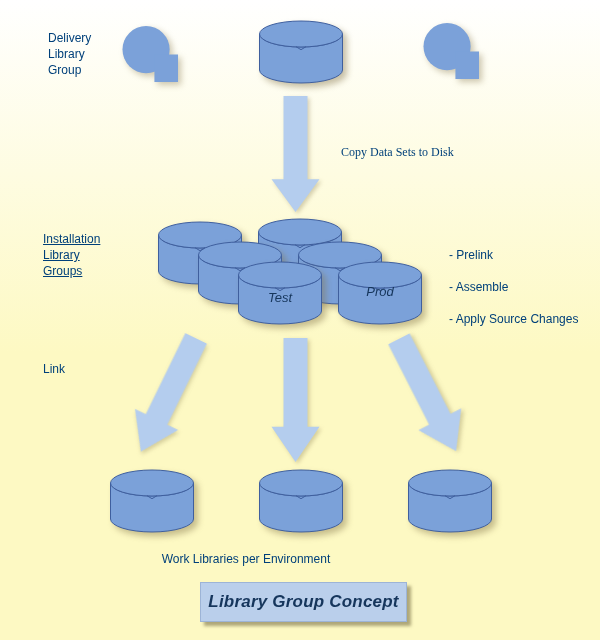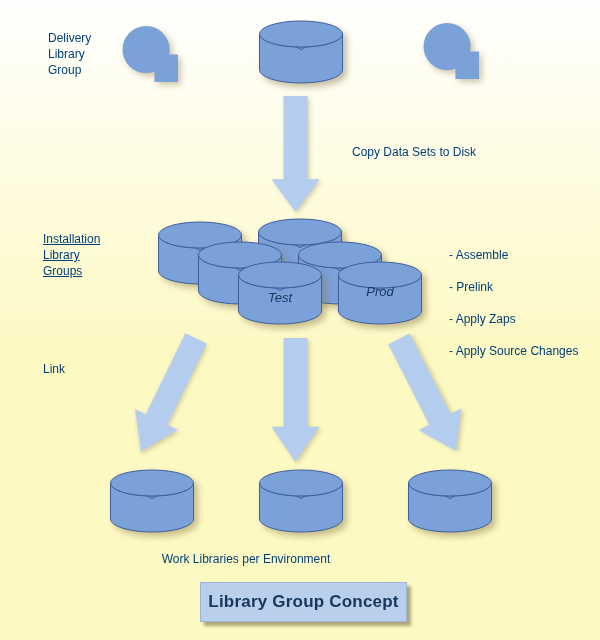--- a/index.html
+++ b/index.html
@@ -23,21 +23,21 @@
   .arrow-svg{position:absolute;filter:drop-shadow(2px 2px 2px rgba(135,120,75,.35));}
   .cyl-label{
     position:absolute;width:86px;text-align:center;
     color:var(--title-text,#16365c);font-size:13px;font-style:italic;
   }
   .title-box{
     position:absolute;left:200px;top:582px;width:205px;height:38px;
     background:var(--title-box-bg,#bacfeb);
     border:1px solid #9db4d6;
     box-shadow:4px 4px 3px rgba(110,100,60,.55);
-    display:flex;align-items:center;justify-content:center;
+    display:flex;align-items:center;justify-content:center;font-style:italic;
   }
   .title-box span{
     color:var(--title-text,#16365c);
     font-size:17px;font-weight:bold;letter-spacing:.2px;
   }
   .defs-holder{position:absolute;width:0;height:0;overflow:hidden;}
 </style>
 </head>
 <body>
 
@@ -72,21 +72,21 @@
       <use href="#sym-cylinder"></use>
     </svg>
 
   <svg class="tape-svg" style="left:423px;top:23px;" width="57" height="57">
       <use href="#sym-tape"></use>
     </svg>
 
   <svg class="arrow-svg" style="left:271px;top:96px;" width="49" height="116">
       <use href="#sym-arrow"></use>
     </svg>
-  <div class="lbl" style="left:352px;top:144px;">Copy Data Sets to Disk</div>
+  <div class="lbl" style="left:341px;top:144px;font-family:Liberation Serif, serif;">Copy Data Sets to Disk</div>
 
   <div class="lbl" style="left:43px;top:231px;text-decoration:underline;">Installation
 Library
 Groups</div>
 
   <svg class="cyl-svg" style="left:157px;top:221px;" width="86" height="64">
       <use href="#sym-cylinder"></use>
     </svg>
   <svg class="cyl-svg" style="left:257px;top:218px;" width="86" height="64">
       <use href="#sym-cylinder"></use>
@@ -101,23 +101,22 @@
       <use href="#sym-cylinder"></use>
     </svg>
   <svg class="cyl-svg" style="left:337px;top:261px;" width="86" height="64">
       <use href="#sym-cylinder"></use>
     </svg>
 
   <div class="cyl-label" style="left:237px;top:290px;">Test</div>
   <div class="cyl-label" style="left:337px;top:284px;">Prod</div>
 
   <div class="lbl" style="left:449px;top:231px;">
+    <div>- Prelink</div>
     <div>- Assemble</div>
-    <div>- Prelink</div>
-    <div>- Apply Zaps</div>
     <div>- Apply Source Changes</div>
   </div>
 
   <div class="lbl" style="left:43px;top:361px;">Link</div>
 
   <svg class="arrow-svg" style="left:144px;top:332px;transform:rotate(26deg);" width="49" height="126">
       <use href="#sym-arrow"></use>
     </svg>
   <svg class="arrow-svg" style="left:271px;top:338px;" width="49" height="124">
       <use href="#sym-arrow"></use>

